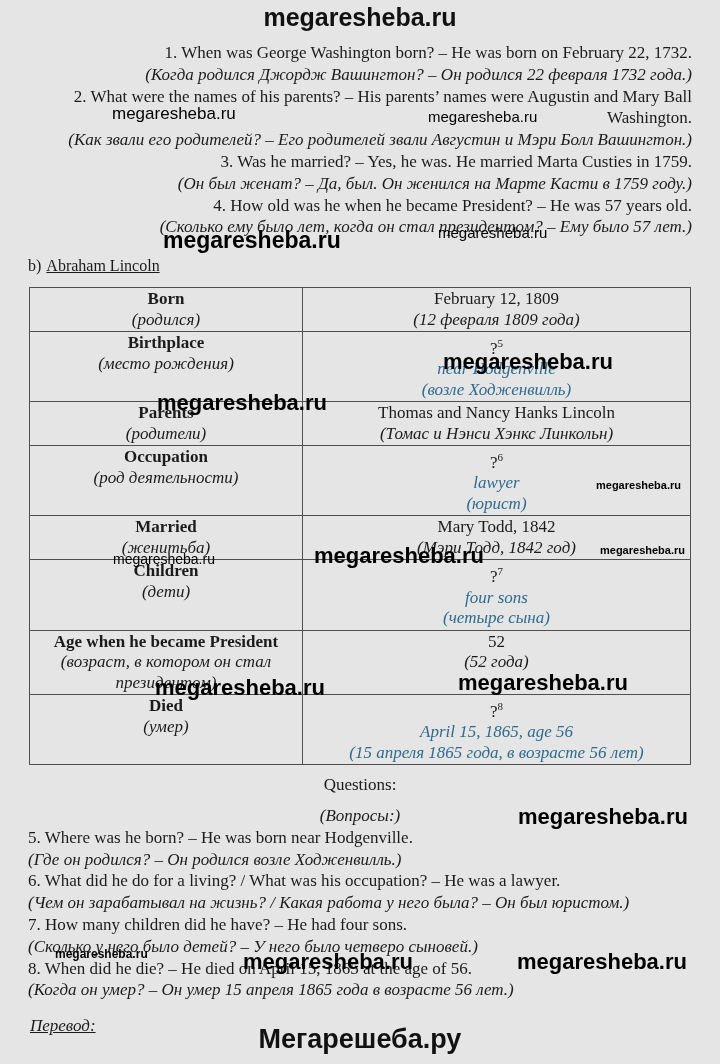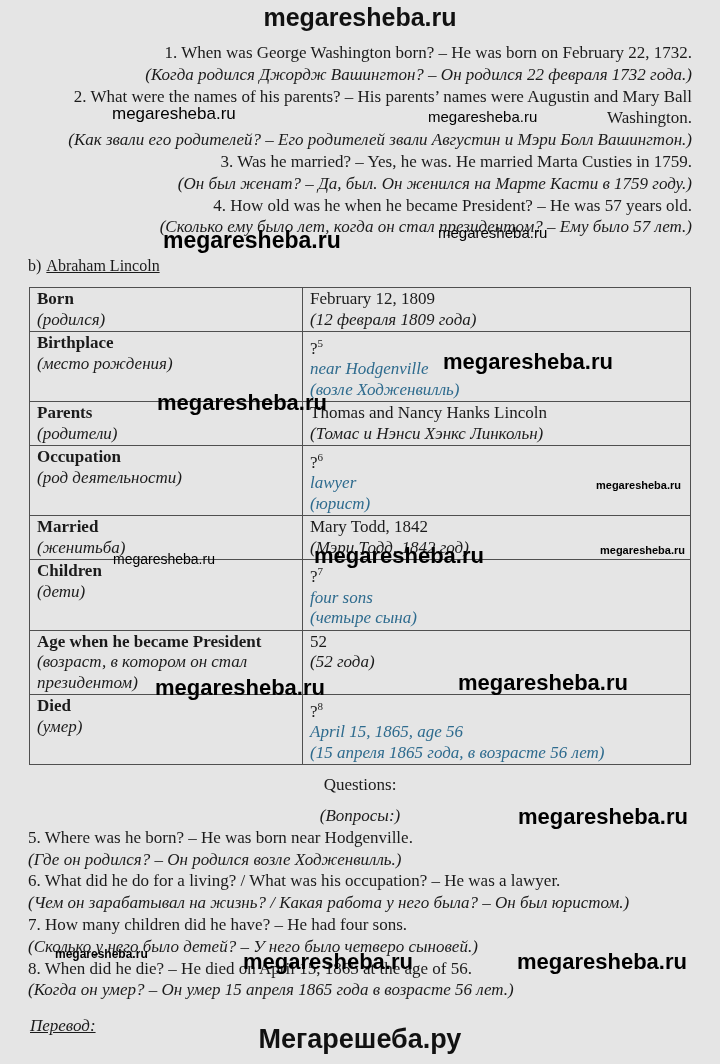--- a/index.html
+++ b/index.html
@@ -19,21 +19,21 @@
   .section-label { margin:17px 28px 0 28px; font-size:16px; line-height:22px; }
   .section-label .prefix { margin-right:5px; }
   .section-label .name { text-decoration:underline; }
 
   table.fact-table {
     margin:10px 0 0 29px; width:662px;
     border-collapse:collapse; table-layout:fixed;
     font-size:17px; line-height:20.5px;
   }
   table.fact-table td {
-    border:1.6px solid #4f4f4f; vertical-align:top; padding:1px 7px;
+    border:1.6px solid #4f4f4f; vertical-align:top; padding:1px 7px;text-align:center;
   }
   td.term-cell { width:258px; }
   .term { font-weight:700; }
   .answer { font-style:italic; color:#2e6b8e; }
   .gap sup { font-size:11px; }
 
   .q-header { text-align:center; font-size:17px; line-height:21.8px; margin-top:9px; }
   .questions { margin:0 28px; font-size:17px; line-height:21.8px; }
   .questions p { margin:0; }
   .perevod {

